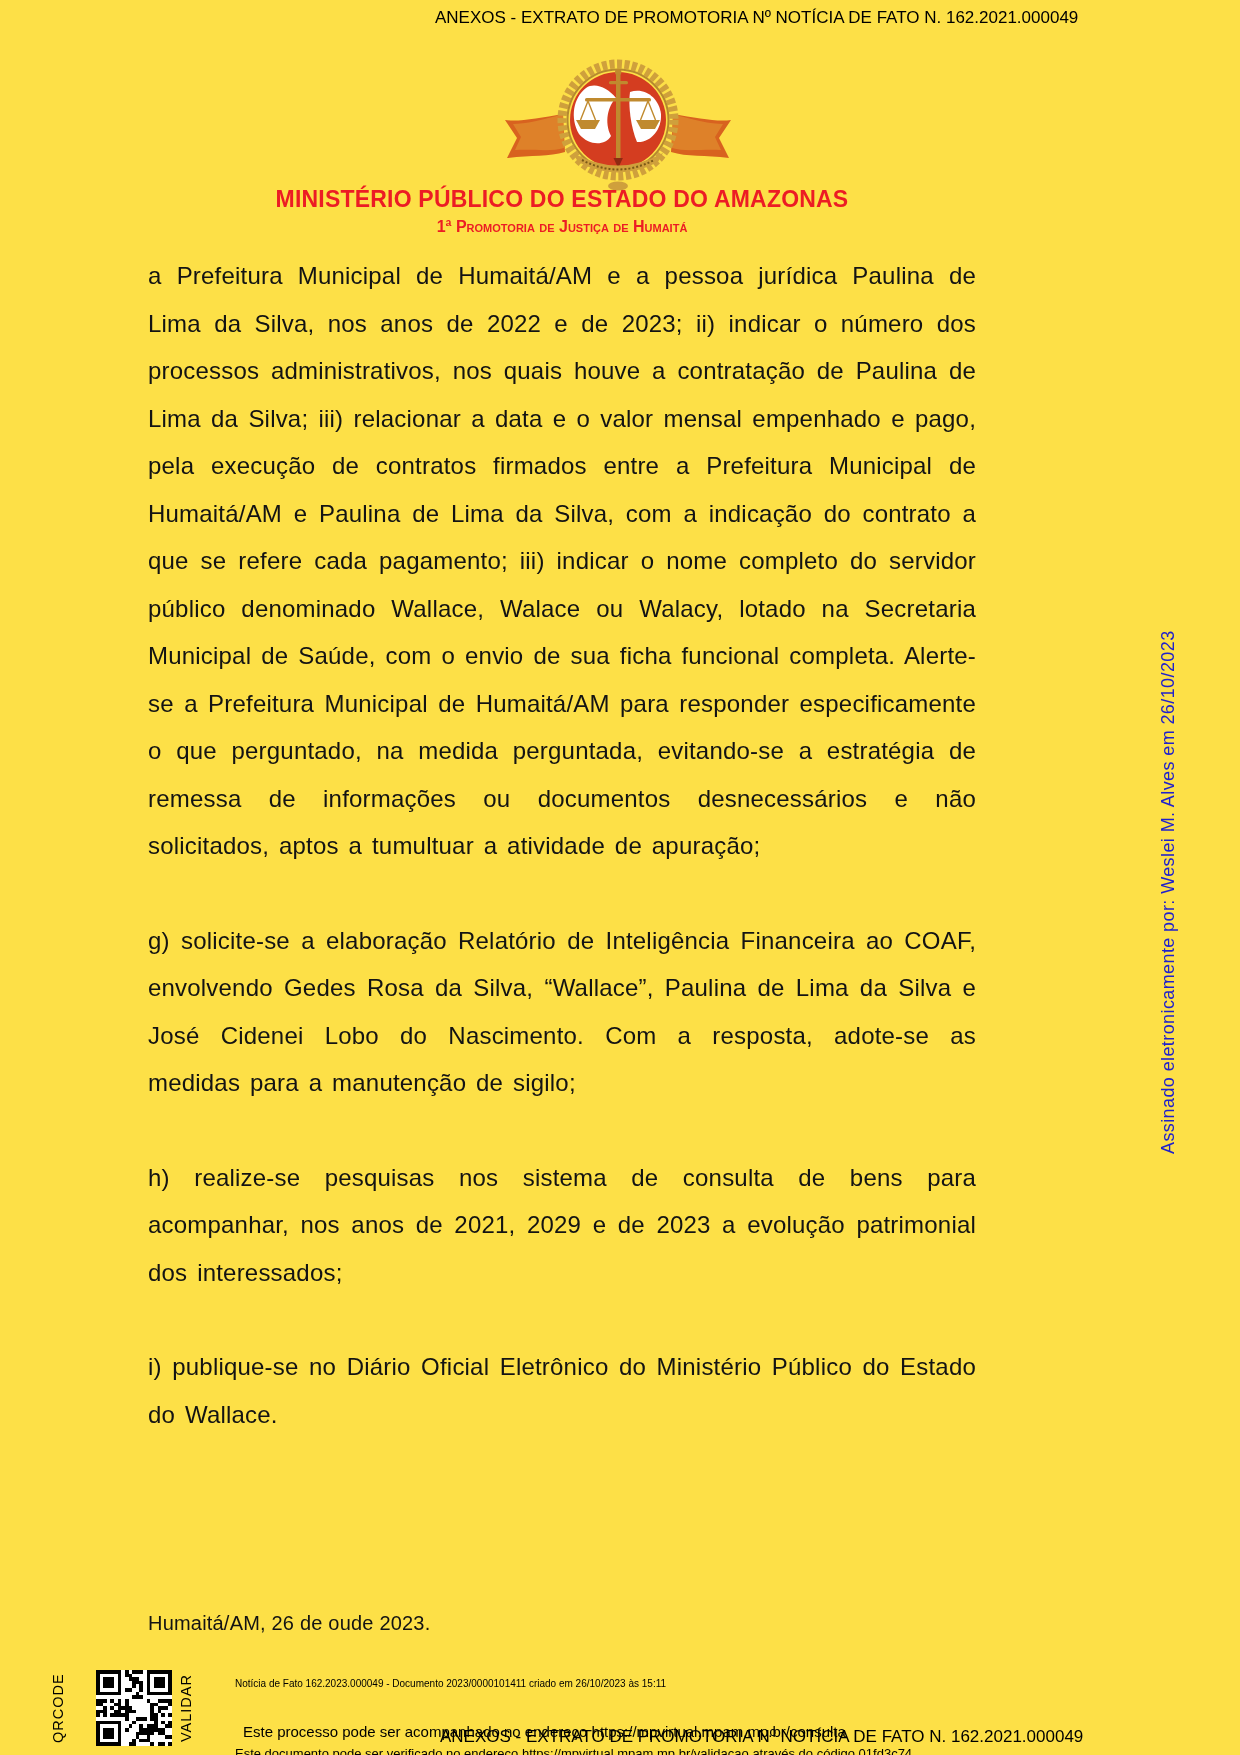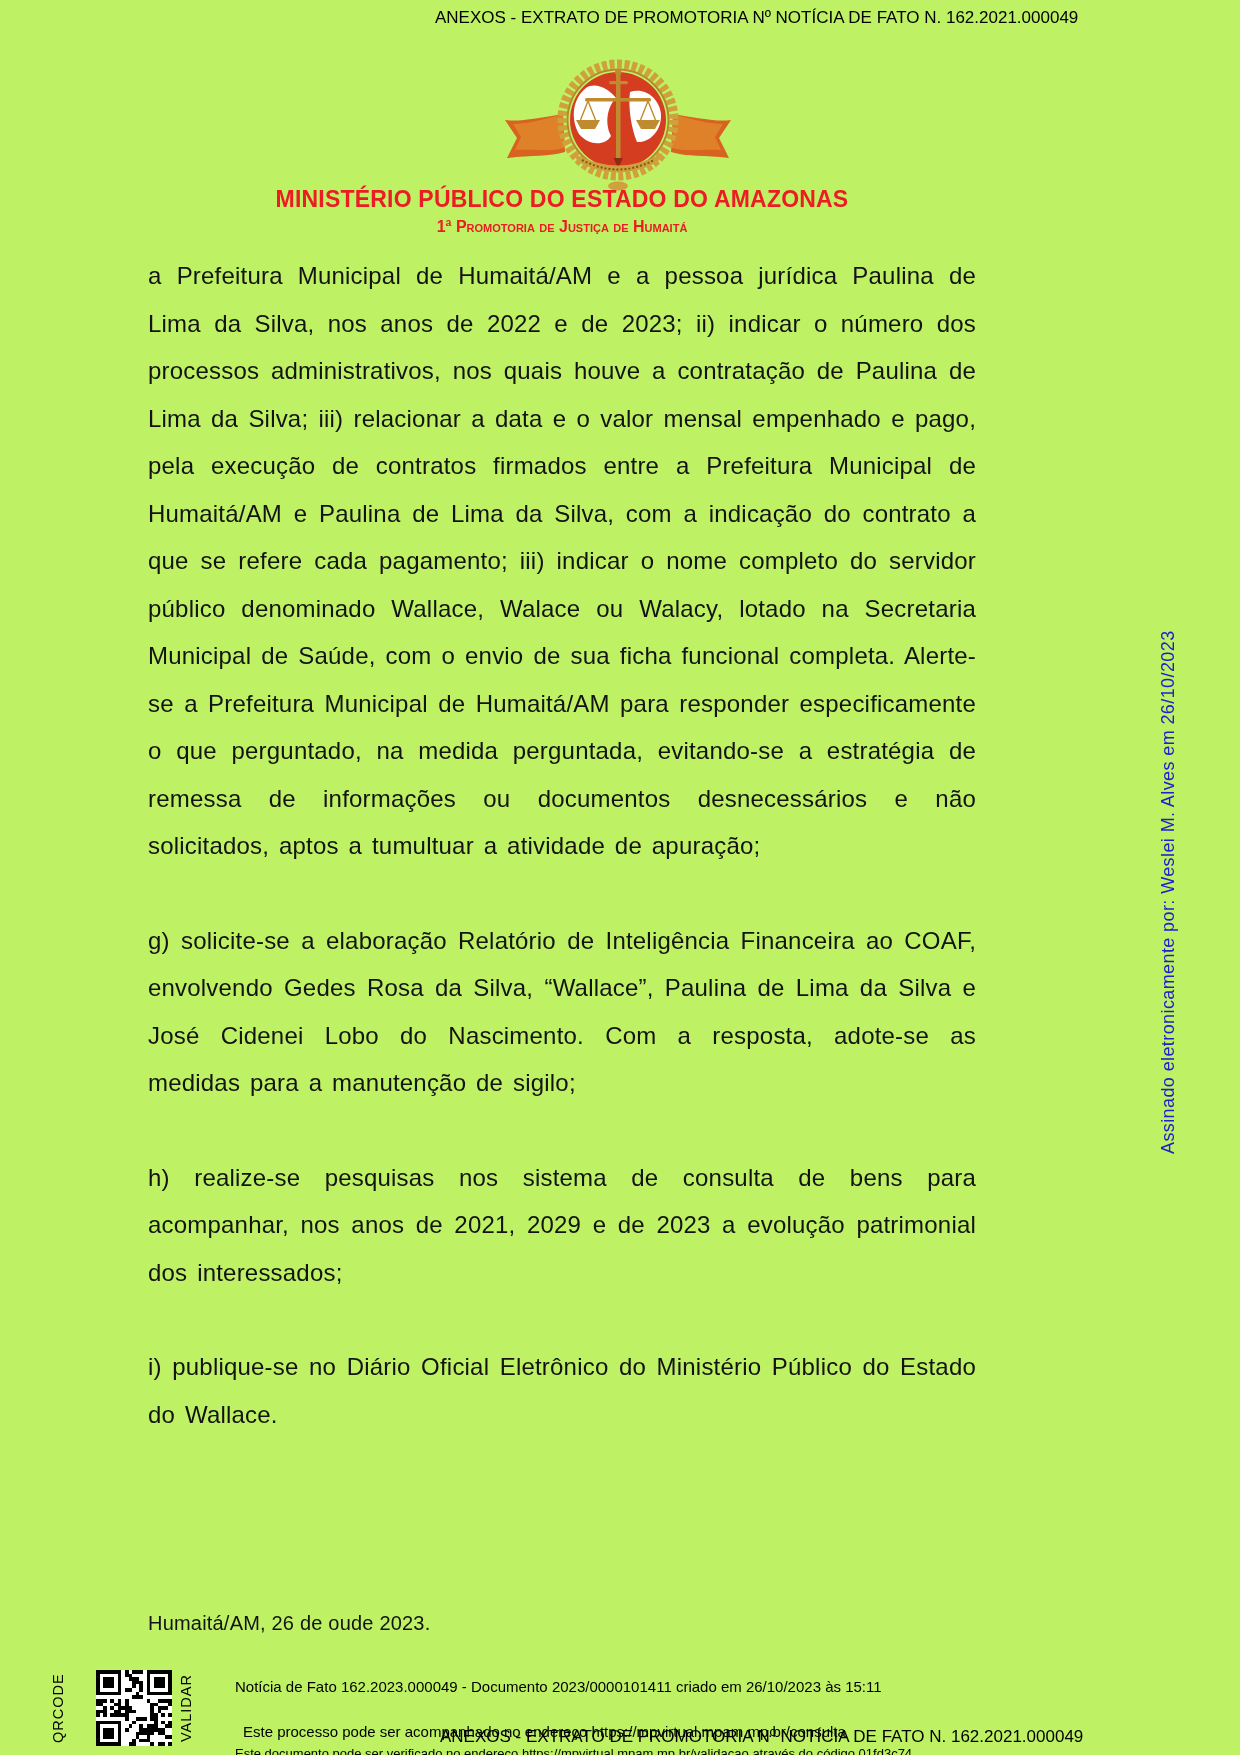--- a/index.html
+++ b/index.html
@@ -2,21 +2,21 @@
 <html><head>
 <meta charset="utf-8">
 <style>
   * { margin:0; padding:0; box-sizing:border-box; }
   html,body { background:#ffffff; }
   body {
     width:1240px; height:1755px; position:relative;
     font-family:"Liberation Sans", sans-serif;
     color:#121212; overflow:hidden;
   }
-  .page { position:absolute; inset:0; background:#bef264;text-decoration:underline; }
+  .page { position:absolute; inset:0; background:#fde047;text-decoration:underline; }
 
   .top-header {
     position:absolute; top:8px; left:435px;
     font-size:17px; color:#000; white-space:nowrap;
   }
 
   .logo-wrap { position:absolute; top:58px; left:492px; width:252px; height:134px; }
 
   .letterhead {
     position:absolute; top:186px; left:148px; width:828px;
@@ -47,21 +47,21 @@
     position:absolute; writing-mode:vertical-rl; transform:rotate(180deg);
     transform-origin:center; font-size:14.5px; color:#000;
     letter-spacing:1px; white-space:nowrap; height:84px; text-align:center;
   }
   .v-label.qrcode  { left:50px;  top:1666px; }
   .v-label.validar { left:178px; top:1666px; }
 
   .qr-box { position:absolute; left:96px; top:1670px; width:76px; height:76px; }
 
   .footer-line { position:absolute; left:235px; white-space:nowrap; color:#000; }
-  .footer-line.l1 { top:1678px; font-size:15px; }
+  .footer-line.l1 { top:1678px; font-size:10px; }
   .footer-line.l2 { top:1703px; font-size:13px;margin-top:43px; }
   .footer-line.l3 { top:1723px; font-size:15px;margin-left:8px; }
 
   .bottom-header {
     position:absolute; top:1727px; left:440px;
     font-size:17px; color:#000; white-space:nowrap;
   }
 </style>
 </head>
 <body>

